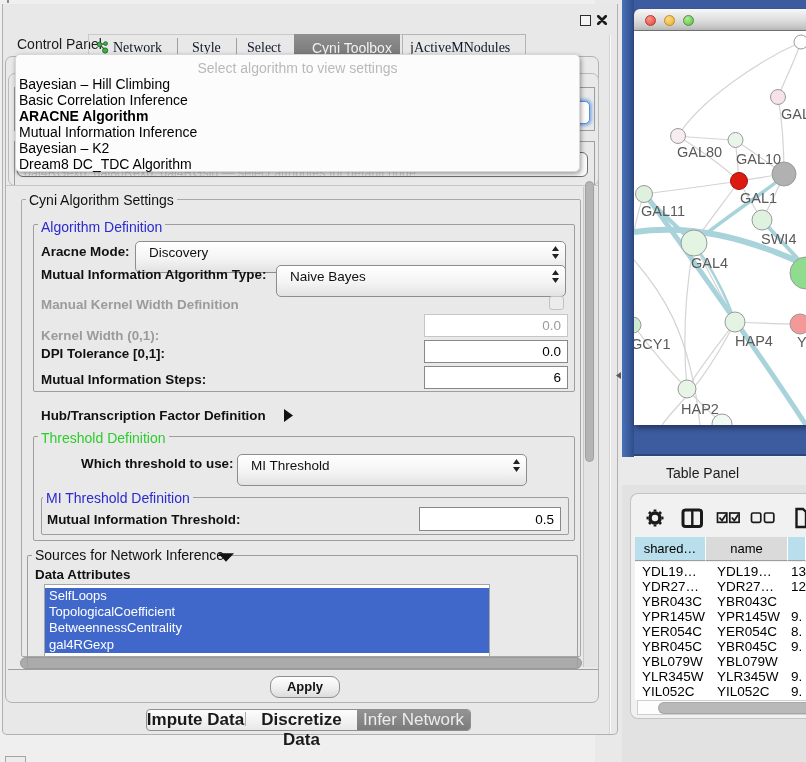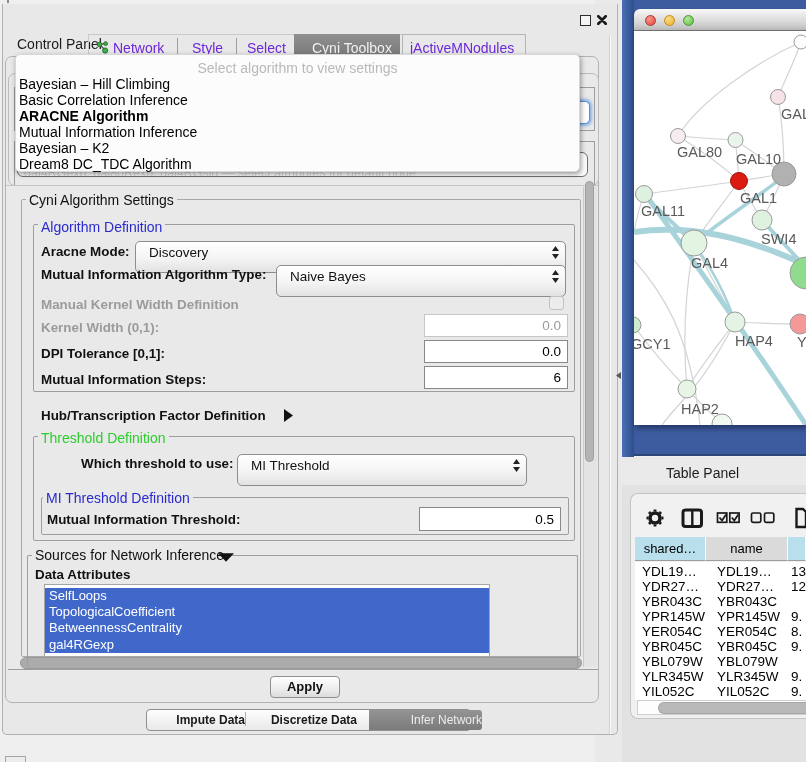--- a/index.html
+++ b/index.html
@@ -5,21 +5,21 @@
   body{width:806px;height:762px;position:relative;overflow:hidden;
     font-family:"Liberation Sans",sans-serif;background:#efefef;}
   .abs{position:absolute;}
   
   #lwin{left:2px;top:4px;width:616px;height:731px;background:#e8e8e8;
     border:1px solid #b0b0b0;border-top:none;border-radius:0 0 5px 5px;box-sizing:border-box;}
   #ctitle{left:17px;top:10px;font-size:14px;color:#1c1c1c;margin-top:26px;}
   #btnsq{left:579.5px;top:14.5px;width:9px;height:9px;border:1.6px solid #2c2c2c;background:#f4f4f4;}
   
   
-  .tabtxt{font-size:14px;color:#6d28d9;top:40px;}
+  .tabtxt{font-size:14px;color:#0f172a;top:40px;font-family:Liberation Serif, serif;}
   .tsep{top:38px;width:1px;height:16px;background:#9f9f9f;}
   #cynitab{left:294px;top:34px;width:106px;height:23px;background:linear-gradient(#909090,#787878);}
   #cynitxt{left:312px;top:40px;font-size:14px;color:#f2f2f2;}
   #jtab{left:402px;top:34px;width:124px;height:23px;border:1px solid #b5b5b5;border-bottom:none;box-sizing:border-box;background:#e8e8e8;}
   
   #cpanel{left:5px;top:56px;width:594px;height:647px;border:1px solid #b2b2b2;border-radius:7px;background:#e9e9e9;box-sizing:border-box;}
   
   #hpanel{left:8px;top:73px;width:591px;height:113px;border:1px solid #bbb;border-radius:7px;background:#e9e9e9;box-sizing:border-box;}
   #hgroup1{left:14px;top:87px;width:581px;height:44px;border:1px solid #9d9d9d;background:#e9e9e9;box-sizing:border-box;}
   #hcombo{left:300px;top:101px;width:290px;height:23px;border:1.5px solid #5b8fd4;border-radius:5px;background:#fff;box-shadow:0 0 3px 1.5px rgba(110,160,225,0.75);box-sizing:border-box;}
@@ -36,27 +36,27 @@
   .glab{font-size:13.4px;font-weight:bold;color:#9b9b9b;white-space:nowrap;}
   .combo{position:absolute;border:1px solid #8d8d8d;border-radius:5px;box-sizing:border-box;
     background:linear-gradient(#ffffff,#f4f4f4 55%,#e2e2e2);height:32px;}
   .combo span{position:absolute;left:13px;top:3px;font-size:13.5px;color:#111;}
   .carr{position:absolute;right:5px;top:4px;width:9px;height:13px;}
   .field{position:absolute;background:#fff;box-sizing:border-box;font-size:13.5px;text-align:right;}
   
   #dlist{left:44px;top:584px;width:446px;height:73px;background:#fff;border:1px solid #a5a5a5;box-sizing:border-box;overflow:hidden;}
   .lrow{position:absolute;left:0;width:502px;height:16.2px;background:#4068cb;color:#fff;font-size:13px;padding-left:4px;box-sizing:border-box;}
   
-  #apply{left:270px;top:676px;width:68px;height:20px;border:1px solid #8f8f8f;border-radius:4px;
+  #apply{left:270px;top:676px;width:68px;height:20px;border:1px solid #8f8f8f;border-radius:9px;
     background:linear-gradient(#fefefe,#ededed 60%,#dcdcdc);text-align:center;font-size:13px;font-weight:bold;color:#111;line-height:19px;}
   
   #segs{left:146px;top:709px;width:325px;height:22px;border:1px solid #8f8f8f;border-radius:4px;
     background:linear-gradient(#fdfdfd,#e9e9e9);box-sizing:border-box;}
-  .seg{position:absolute;height:20px;font-size:12px;font-weight:bold;color:#1a1a1a;line-height:20px;text-align:right;}
-  #seg3{background:linear-gradient(#949494,#7b7b7b);color:#ececec;border-radius:0 3px 3px 0;font-weight:normal;margin-left:12px;}
+  .seg{position:absolute;height:20px;font-size:17px;font-weight:bold;color:#1a1a1a;line-height:20px;text-align:center;}
+  #seg3{background:linear-gradient(#949494,#7b7b7b);color:#ececec;border-radius:0 3px 3px 0;font-weight:normal;}
   .segsep{position:absolute;top:3px;width:1px;height:14px;background:#adadad;}
   
   #drop{left:15px;top:54px;width:565px;height:118px;background:#fcfcfc;
     border-radius:5px;box-shadow:1px 2px 5px rgba(0,0,0,0.4);border:1px solid #d8d8d8;box-sizing:border-box;}
   #dhint{top:5px;width:100%;text-align:center;font-size:14px;color:#b9b9b9;}
   .ditem{left:3px;font-size:14px;color:#000;white-space:nowrap;}
   
   #bicon{left:5px;top:756px;width:19px;height:6px;border:1px solid #a5a5a5;background:#ececec;}
   #ticktop{left:7px;top:0;width:1.5px;height:3px;background:#8a8a8a;}
   
@@ -136,21 +136,21 @@
 <div class="abs blab" style="left:41px;top:267px">Mutual Information Algorithm Type:</div>
 <div class="abs combo" style="left:276px;top:265px;width:290px">
   <span>Naive Bayes</span>
   <svg class="carr" viewBox="0 0 9 13">
       <path d="M4.5 0 L8 5 L1 5 Z" fill="#222"></path>
       <path d="M4.5 13 L8 8 L1 8 Z" fill="#222"></path>
     </svg>
 </div>
 <div class="abs glab" style="left:41px;top:297px">Manual Kernel Width Definition</div>
 <div class="abs" style="left:549px;top:296px;width:15px;height:14px;border:1px solid #c2c2c2;border-radius:3px;background:#ececec;box-sizing:border-box"></div>
-<div class="abs glab" style="left:41px;top:320px">Kernel Width (0,1):</div>
+<div class="abs glab" style="left:41px;top:328px">Kernel Width (0,1):</div>
 <div class="abs field" style="left:424px;top:314px;width:144px;height:23px;border:1px solid #c6c6c6;color:#9b9b9b;padding:3px 6px 0 0">0.0</div>
 <div class="abs blab" style="left:41px;top:346px">DPI Tolerance [0,1]:</div>
 <div class="abs field" style="left:424px;top:340px;width:144px;height:23px;border:1px solid #888;color:#000;padding:3px 6px 0 0">0.0</div>
 <div class="abs blab" style="left:41px;top:372px">Mutual Information Steps:</div>
 <div class="abs field" style="left:424px;top:366px;width:144px;height:23px;border:1px solid #888;color:#000;padding:3px 6px 0 0">6</div>
 
 <div class="abs" style="left:41px;top:408px;font-size:13.4px;font-weight:bold;color:#111">Hub/Transcription Factor Definition</div>
 <svg class="abs" style="left:282px;top:409px" width="12" height="13" viewBox="0 0 12 13">
     <path d="M2 0 L11 6.5 L2 13 Z" fill="#111"></path>
   </svg>

